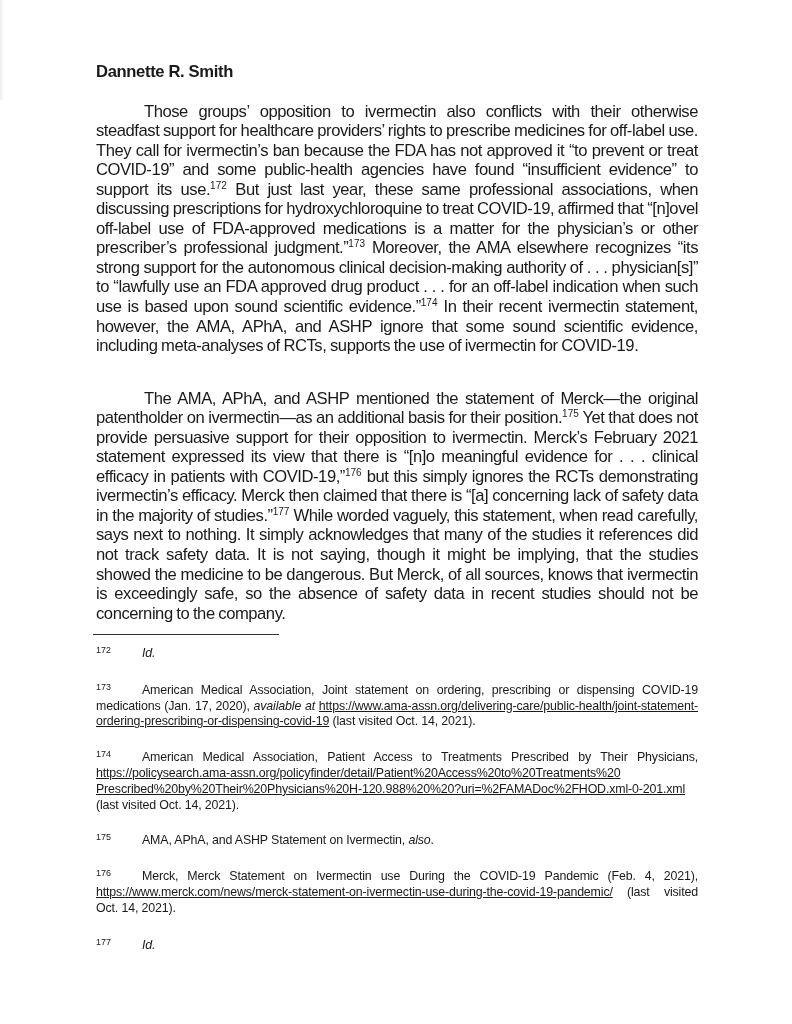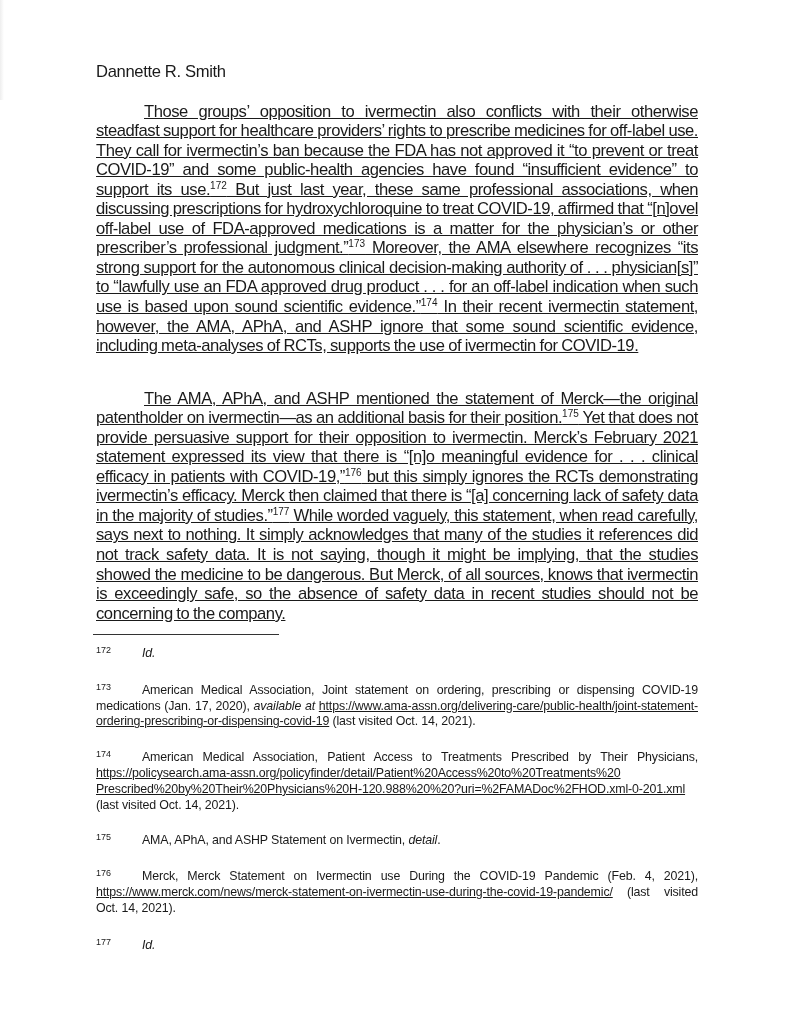--- a/index.html
+++ b/index.html
@@ -27,30 +27,30 @@
       position: absolute;
       left: 96px;
       top: 62px;
       width: 602px;
     }
     .header-line {
       font-size: 16.6px;
       line-height: 19.5px;
       letter-spacing: -0.35px;
       transform-origin: left top;
+      font-weight: bold;
     }
     .body-para {
       font-size: 16.6px;
       line-height: 19.55px;
       letter-spacing: -0.45px;
       word-spacing: -0.5px;
       text-align: justify;
       text-indent: 48px;
       margin: 0;
-      text-decoration: underline;
     }
     .body-para.first { margin-top: 20px; }
     .body-para.second { margin-top: 33px; }
     sup.fn-ref {
       font-size: 10px;
       line-height: 0;
       vertical-align: 6px;
       letter-spacing: 0;
     }
     .footnotes {
@@ -117,21 +117,21 @@
 
   <p class="footnote fn-173">
     <span class="fn-num">173</span><span>American Medical Association, Joint statement on ordering, prescribing or dispensing COVID-19 medications (Jan. 17, 2020), </span><em>available at</em> <a class="fn-url">https://www.ama-assn.org/delivering-care/public-health/joint-statement-ordering-prescribing-or-dispensing-covid-19</a><span> (last visited Oct. 14, 2021).</span>
   </p>
 
   <p class="footnote fn-174">
     <span class="fn-num">174</span><span>American Medical Association, Patient Access to Treatments Prescribed by Their Physicians, </span><a class="fn-url">https://policysearch.ama-assn.org/policyfinder/detail/Patient%20Access%20to%20Treatments%20 Prescribed%20by%20Their%20Physicians%20H-120.988%20%20?uri=%2FAMADoc%2FHOD.xml-0-201.xml</a><span> (last visited Oct. 14, 2021).</span>
   </p>
 
   <p class="footnote fn-175">
-    <span class="fn-num">175</span><span>AMA, APhA, and ASHP Statement on Ivermectin, </span><em>detail</em><span>.</span>
+    <span class="fn-num">175</span><span>AMA, APhA, and ASHP Statement on Ivermectin, </span><em>also</em><span>.</span>
   </p>
 
   <p class="footnote fn-176">
     <span class="fn-num">176</span><span>Merck, Merck Statement on Ivermectin use During the COVID-19 Pandemic (Feb. 4, 2021), </span><a class="fn-url">https://www.merck.com/news/merck-statement-on-ivermectin-use-during-the-covid-19-pandemic/</a><span> (last vis­ited Oct. 14, 2021).</span>
   </p>
 
   <p class="footnote fn-177">
     <span class="fn-num">177</span><em>Id.</em>
   </p>
 </div>

